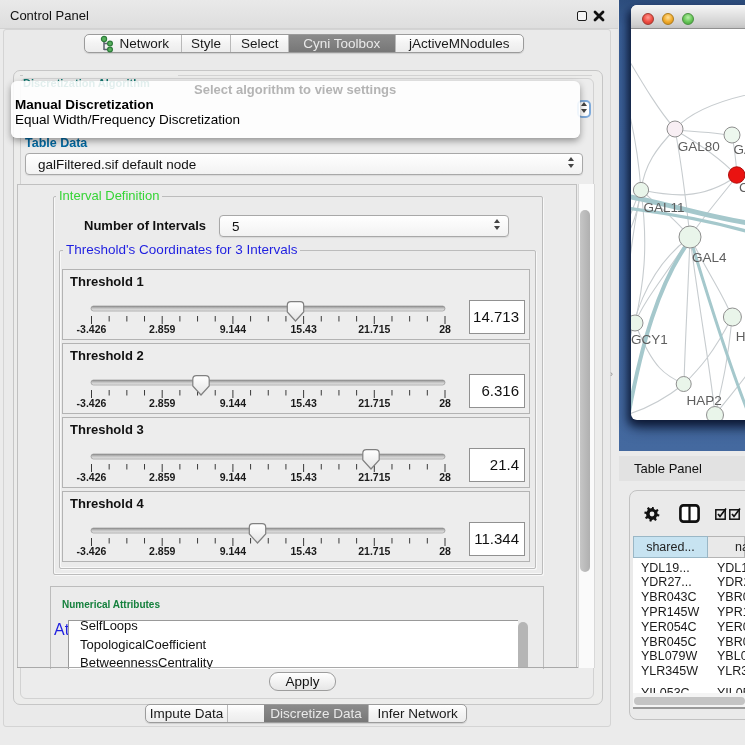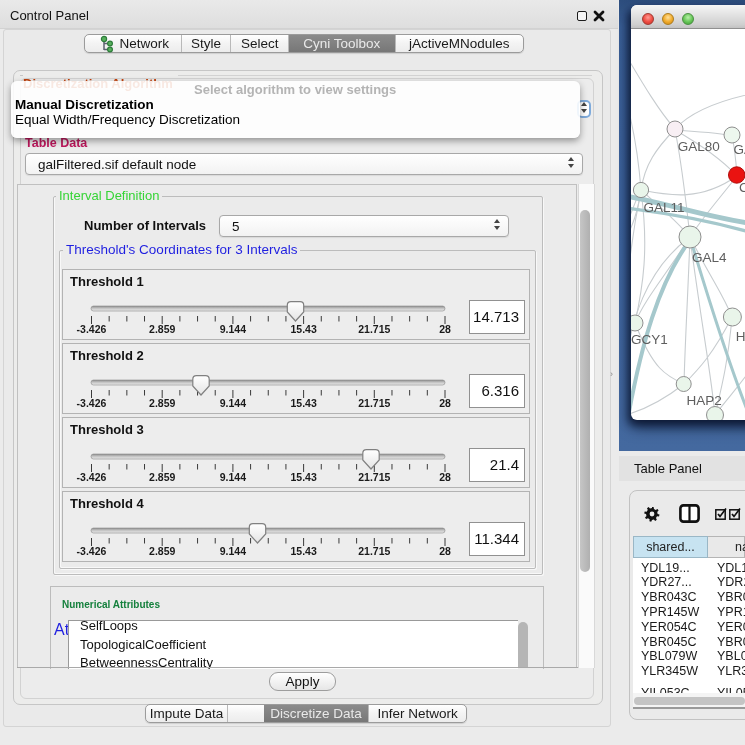--- a/index.html
+++ b/index.html
@@ -47,21 +47,21 @@
     <div class="it sel" style="width:106px;">Cyni Toolbox</div>
     <div class="it" style="width:128px;">jActiveMNodules</div>
   </div>
 
   <div class="abs" style="left:577px;top:100px;width:10px;height:14px;background:#fff;border:2px solid #7fabdb;border-radius:5px;"></div>
   <div class="arrows" style="left:581px;top:102px;">
       <div class="up"></div>
       <div class="dn"></div>
     </div>
 
-  <div class="abs" style="left:25px;top:136px;font-size:12.5px;font-weight:bold;color:#be185d;">Table Data</div>
+  <div class="abs" style="left:25px;top:136px;font-size:12.5px;font-weight:bold;color:#0369a1;">Table Data</div>
   <div class="combo" style="left:25px;top:153px;width:556px;height:20px;">
     <span class="ct">galFiltered.sif default node</span>
     <div class="arrows" style="right:7px;top:3px;">
         <div class="up"></div>
         <div class="dn"></div>
       </div>
   </div>
 
   <div class="abs" style="left:17px;top:184px;width:558px;height:482px;border:1px solid #c0c0c0;background:#ebebeb;"></div>
 
@@ -384,17 +384,17 @@
   <div style="position:absolute;left:84px;top:2.6px;font-size:12.5px;color:#1a1a1a;line-height:14.8px;white-space:nowrap;">YDL19<br>YDR27<br>YBR04<br>YPR14<br>YER05<br>YBR04<br>YBL07<br>YLR34</div>
   <div style="position:absolute;left:8px;top:127.5px;font-size:12.5px;color:#1a1a1a;line-height:14.8px;white-space:nowrap;">YIL053C</div>
   <div style="position:absolute;left:84px;top:127.5px;font-size:12.5px;color:#1a1a1a;line-height:14.8px;white-space:nowrap;">YIL05</div>
 </div>
 <div class="abs" style="left:633px;top:693px;width:112px;height:14px;background:#f4f4f4;"></div>
 <div class="abs" style="left:634px;top:697px;width:111px;height:8px;background:#c4c4c4;border-radius:4px;"></div>
 <div class="abs" style="left:633px;top:707px;width:112px;height:1px;background:#9a9a9a;"></div>
 
 <div class="abs" style="left:20px;top:75px;width:3px;height:1px;background:#c6c6c6;"></div>
 <div class="abs" style="left:178px;top:75px;width:414px;height:1px;background:#d2d2d2;"></div>
-<div class="abs" style="left:23px;top:77px;font-size:13px;line-height:13px;font-weight:bold;color:#c2410c;">Discretization Algorithm</div>
+<div class="abs" style="left:23px;top:77px;font-size:11px;line-height:13px;font-weight:bold;color:#0f766e;">Discretization Algorithm</div>
 <div class="abs" style="left:11px;top:80.5px;width:569px;height:57.5px;border-radius:6px;background:rgba(255,255,255,0.88);box-shadow:0 3px 7px rgba(0,0,0,0.38);"></div>
 <div class="abs" style="left:194px;top:83px;font-size:13px;line-height:13px;font-weight:bold;color:#b4b4b4;">Select algorithm to view settings</div>
 <div class="abs" style="left:15px;top:97.5px;font-size:13.5px;line-height:14px;font-weight:bold;color:#000;">Manual Discretization</div>
 <div class="abs" style="left:15px;top:113px;font-size:13.5px;line-height:14px;color:#000;">Equal Width/Frequency Discretization</div>
 
 </body></html>

